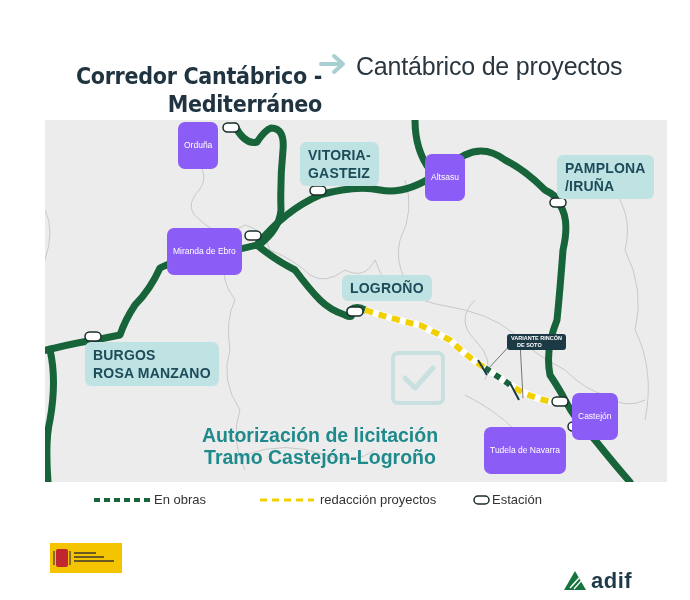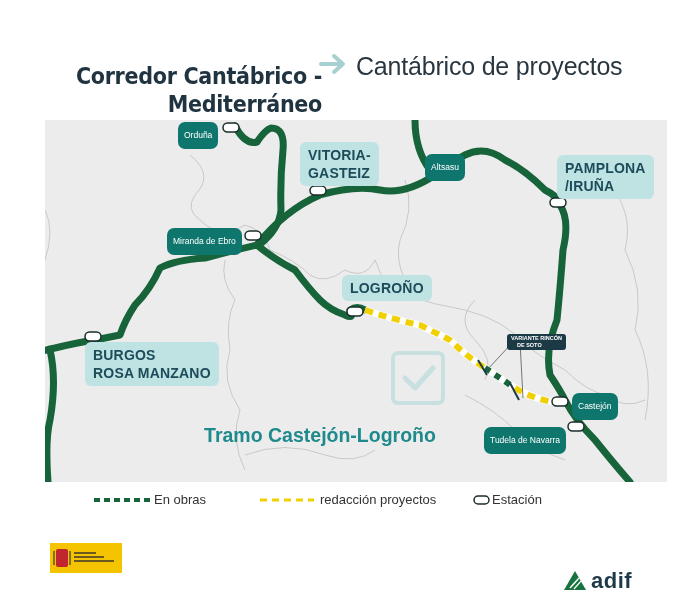--- a/index.html
+++ b/index.html
@@ -3,21 +3,21 @@
 <meta charset="utf-8">
 <style>
   html, body { margin:0; padding:0; background:#ffffff; }
   body { width:690px; height:600px; position:relative; overflow:hidden; font-family:"DejaVu Sans", sans-serif; }
   .title-left { position:absolute; top:40px; right:368px; text-align:right; color:#1f3340; font-weight:bold; font-size:23px; line-height:28px; letter-spacing:-0.3px; font-family:"DejaVu Sans Condensed","DejaVu Sans", sans-serif;margin-top:22px; }
   .title-arrow { position:absolute; top:52px; left:318px; }
   .title-right { position:absolute; top:52px; left:356px; color:#2a3740; font-size:25px; font-weight:normal; letter-spacing:-0.2px; font-family:"Liberation Sans", sans-serif; }
   .map { position:absolute; left:45px; top:120px; width:622px; height:362px; background:#ececec; overflow:hidden; }
   .map svg { position:absolute; left:0; top:0; }
   .city { position:absolute; background:#bfe2e2; color:#1c4b5a; font-weight:bold; font-size:14px; line-height:18px; padding:4px 8px; border-radius:6px; font-family:"Liberation Sans", sans-serif; letter-spacing:0.2px; }
-  .station-label { position:absolute; background:#0f766e; color:#ffffff; font-size:8.5px; line-height:11px; padding:8px 6px; border-radius:7px; white-space:nowrap; font-family:"Liberation Sans", sans-serif; }
+  .station-label { position:absolute; background:#8b5cf6; color:#ffffff; font-size:8.5px; line-height:11px; padding:18px 6px; border-radius:7px; white-space:nowrap; font-family:"Liberation Sans", sans-serif; }
   .variante { position:absolute; background:#1c3a46; color:#ffffff; font-size:5.5px; font-weight:bold; line-height:7px; padding:1px 4px; border-radius:3px; white-space:nowrap; font-family:"Liberation Sans", sans-serif; }
   .main-caption { position:absolute; left:140px; top:304px; color:#1f8a8c; font-weight:bold; font-size:19.5px; line-height:22px; text-align:center; width:270px; font-family:"Liberation Sans", sans-serif; }
   .legend { position:absolute; top:492px; left:0; width:690px; height:40px; font-family:"Liberation Sans", sans-serif; color:#333; font-size:13px; }
   .legend .item { position:absolute; top:0; display:flex; align-items:flex-end; }
   .legend .label { line-height:16px; }
   .gov-logo { position:absolute; left:50px; top:543px; width:72px; height:30px; background:#f4c400; }
   .adif { position:absolute; left:563px; top:568px; display:flex; align-items:center; }
   .adif-text { color:#1e3a48; font-weight:bold; font-size:22px; font-family:"Liberation Sans", sans-serif; letter-spacing:0.5px; margin-left:4px; }
 </style>
 </head>
@@ -117,20 +117,21 @@
   <div class="station-label" style="left:122px;top:108px;">Miranda de Ebro</div>
   <div class="station-label" style="left:527px;top:273px;">Castejón</div>
   <div class="station-label" style="left:439px;top:307px;">Tudela de Navarra</div>
 
   <div class="variante" style="left:462px;top:214px;">
     <div>VARIANTE RINCÓN</div>
     <div style="padding-left:6px;">DE SOTO</div>
   </div>
 
   <div class="main-caption">
+    <div>Autorización de licitación</div>
     <div>Tramo Castejón-Logroño</div>
   </div>
 </div>
 
 <div class="legend">
   <div class="item" style="left:92px;">
     <svg width="62" height="16">
         <path d="M2 8 H58" stroke="#17633a" stroke-width="4" stroke-dasharray="6 4"></path>
       </svg>
     <span class="label">En obras</span>

